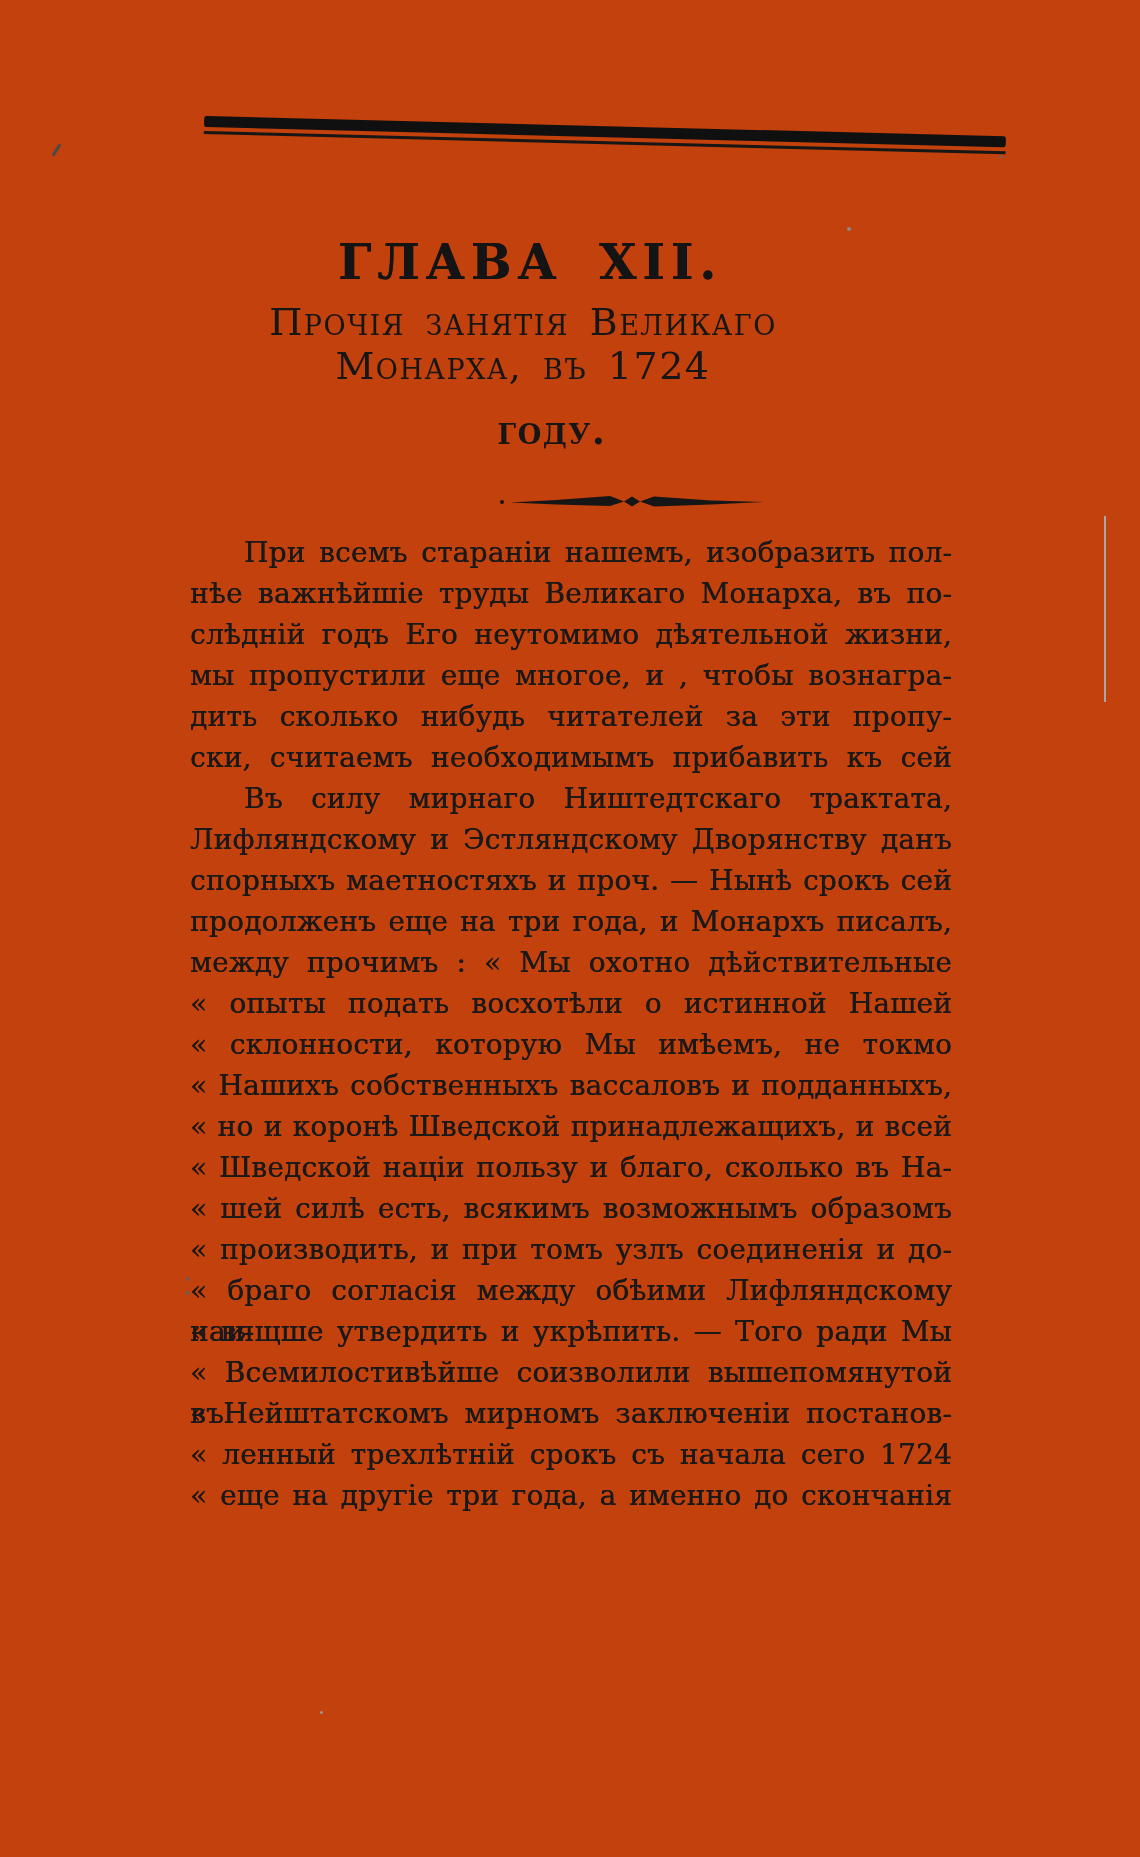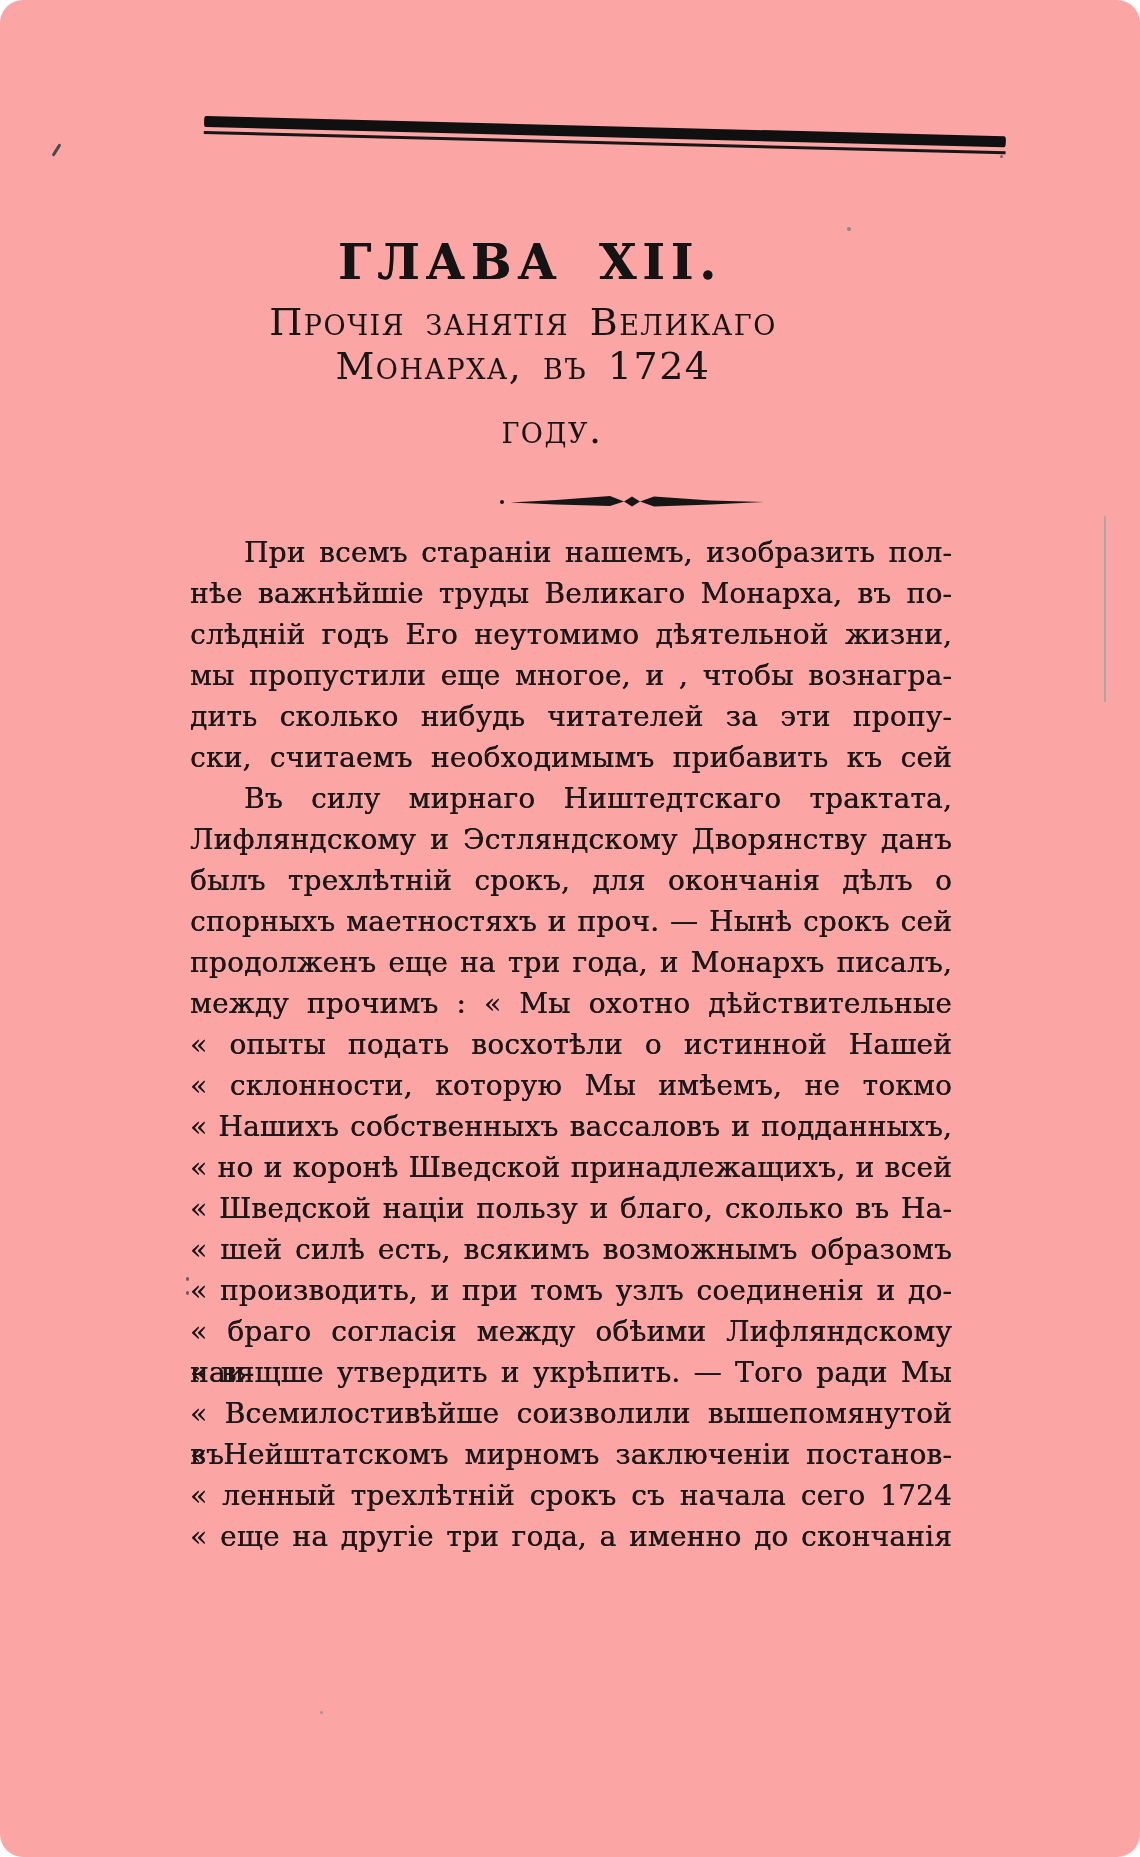--- a/index.html
+++ b/index.html
@@ -1,24 +1,23 @@
 <!DOCTYPE html>
 <html><head>
 <meta charset="utf-8">
 <style>
   html, body { margin:0; padding:0; background:#ffffff; }
   .page {
     position: relative;
     width: 1140px;
     height: 1857px;
-    background: #fca5a5;
+    background: #c2410c;
     font-family: "DejaVu Serif", "DejaVu Sans", serif;
     color: #1b1b1b;
     overflow: hidden;
-    border-radius: 23px;
   }
 
   
   .top-rule {
     position: absolute;
     left: 204px; top: 116px; width: 802px;
     transform: rotate(1.45deg);
     transform-origin: left center;
   }
   .top-rule .thick { height: 11px; background: #101010; border-radius: 2px / 4px; }
@@ -45,21 +44,21 @@
     font-variant: small-caps;
     letter-spacing: 1.5px;
     word-spacing: 7px;
     color: #161616;
   }
   .chapter-subtitle-2 {
     position: absolute;
     left: 190px; top: 408px; width: 724px;
     text-align: center;
     font-size: 38px;
-    font-weight: normal;
+    font-weight: bold;
     font-variant: small-caps;
     letter-spacing: 1.5px;
     color: #161616;
   }
 
   
   .divider {
     position: absolute;
     left: 498px; top: 492px; width: 268px; height: 18px;
   }
@@ -123,21 +122,20 @@
       <div class="l indent">При всемъ стараніи нашемъ, изобразить пол-</div>
       <div class="l">нѣе важнѣйшіе труды Великаго Монарха, въ по-</div>
       <div class="l">слѣдній годъ Его неутомимо дѣятельной жизни,</div>
       <div class="l">мы пропустили еще многое, и , чтобы вознагра-</div>
       <div class="l">дить сколько нибудь читателей за эти пропу-</div>
       <div class="l">ски, считаемъ необходимымъ прибавить къ сей</div>
     </div>
     <div class="paragraph">
       <div class="l indent">Въ силу мирнаго Ништедтскаго трактата,</div>
       <div class="l">Лифляндскому и Эстляндскому Дворянству данъ</div>
-      <div class="l">былъ трехлѣтній срокъ, для окончанія дѣлъ о</div>
       <div class="l">спорныхъ маетностяхъ и проч. — Нынѣ срокъ сей</div>
       <div class="l">продолженъ еще на три года, и Монархъ писалъ,</div>
       <div class="l">между прочимъ : « Мы охотно дѣйствительные</div>
       <div class="l">« опыты подать восхотѣли о истинной Нашей</div>
       <div class="l">« склонности, которую Мы имѣемъ, не токмо</div>
       <div class="l">« Нашихъ собственныхъ вассаловъ и подданныхъ,</div>
       <div class="l">« но и коронѣ Шведской принадлежащихъ, и всей</div>
       <div class="l">« Шведской націи пользу и благо, сколько въ На-</div>
       <div class="l">« шей силѣ есть, всякимъ возможнымъ образомъ</div>
       <div class="l">« производить, и при томъ узлъ соединенія и до-</div>

